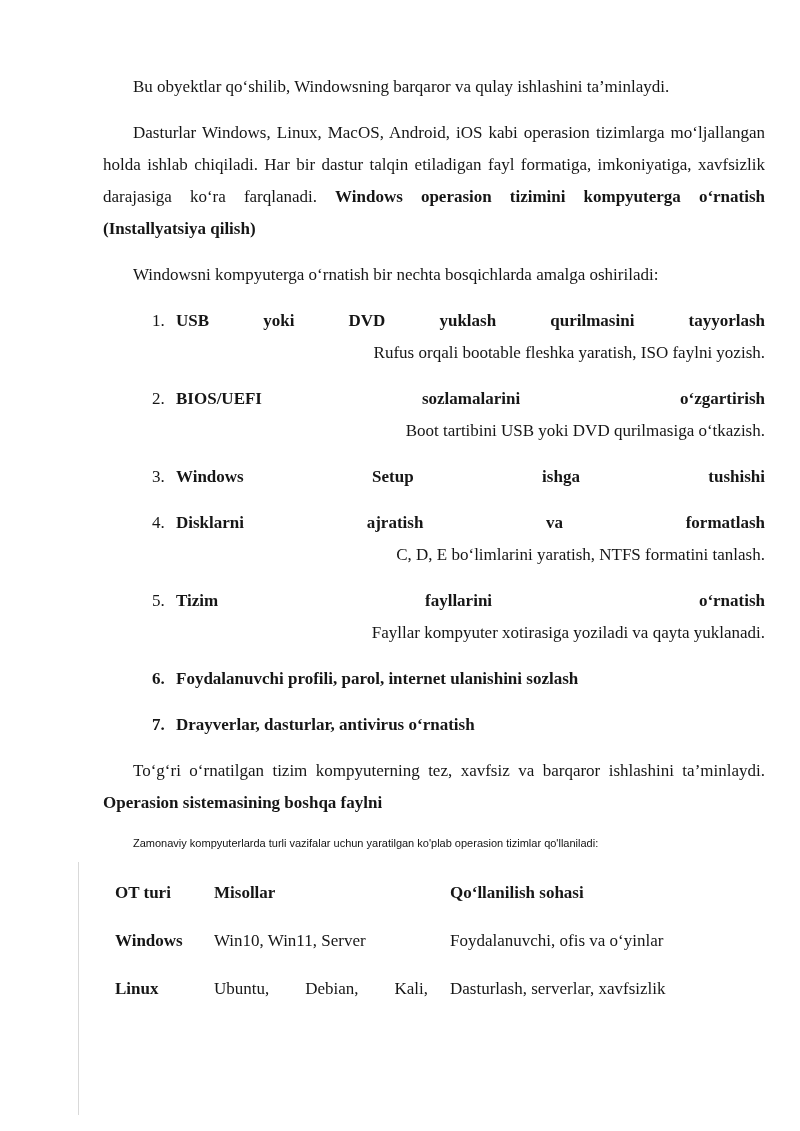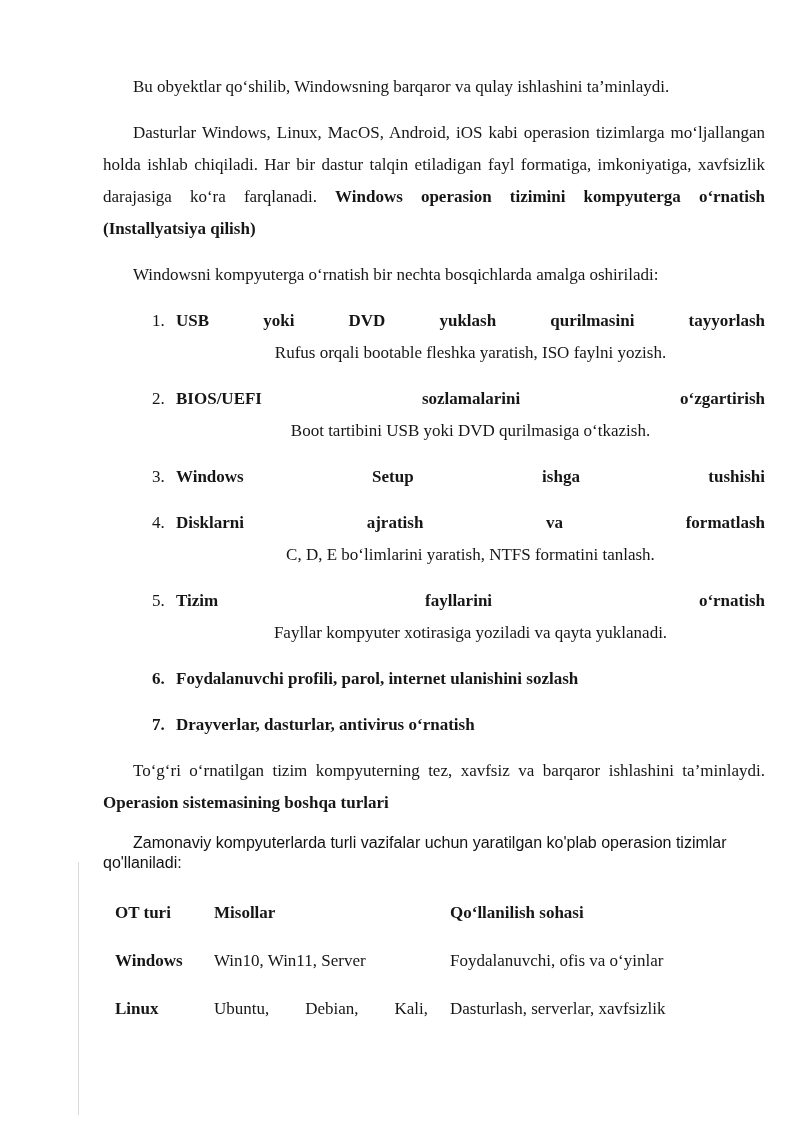--- a/index.html
+++ b/index.html
@@ -44,24 +44,24 @@
   .step-title {
     display: block;
     font-weight: 700;
     text-align: justify;
     text-align-last: justify;
   }
   .step-title.plain {
     text-align: right;
     text-align-last: left;
   }
-  .step-desc { display: block; text-align: center; }
+  .step-desc { display: block; text-align: right; }
   .note {
     font-family: "Liberation Sans", sans-serif;
-    font-size: 16px;
+    font-size: 11px;
     line-height: 20px;
     margin: 0 0 24px 0;
     text-indent: 30px;
     text-align: left;
     color: #121212;
   }
   .os-table { margin: 12px; }
   .t-row {
     display: flex;
     line-height: 32px;
@@ -142,21 +142,21 @@
       </div>
 
       <div class="step">
         <span class="step-num bold">7.</span>
         <span class="step-title plain">Drayverlar, dasturlar, antivirus oʻrnatish</span>
       </div>
 
     </div>
 
     <p class="body">
-      <span>Toʻgʻri oʻrnatilgan tizim kompyuterning tez, xavfsiz va barqaror ishlashini ta’minlaydi. </span><b>Operasion sistemasining boshqa turlari</b>
+      <span>Toʻgʻri oʻrnatilgan tizim kompyuterning tez, xavfsiz va barqaror ishlashini ta’minlaydi. </span><b>Operasion sistemasining boshqa faylni</b>
     </p>
 
     <p class="note">Zamonaviy kompyuterlarda turli vazifalar uchun yaratilgan ko'plab operasion tizimlar qo'llaniladi:</p>
 
     <div class="os-table">
 
       <div class="t-row head">
         <div class="t-c1">OT turi</div>
         <div class="t-c2">Misollar</div>
         <div class="t-c3">Qoʻllanilish sohasi</div>

